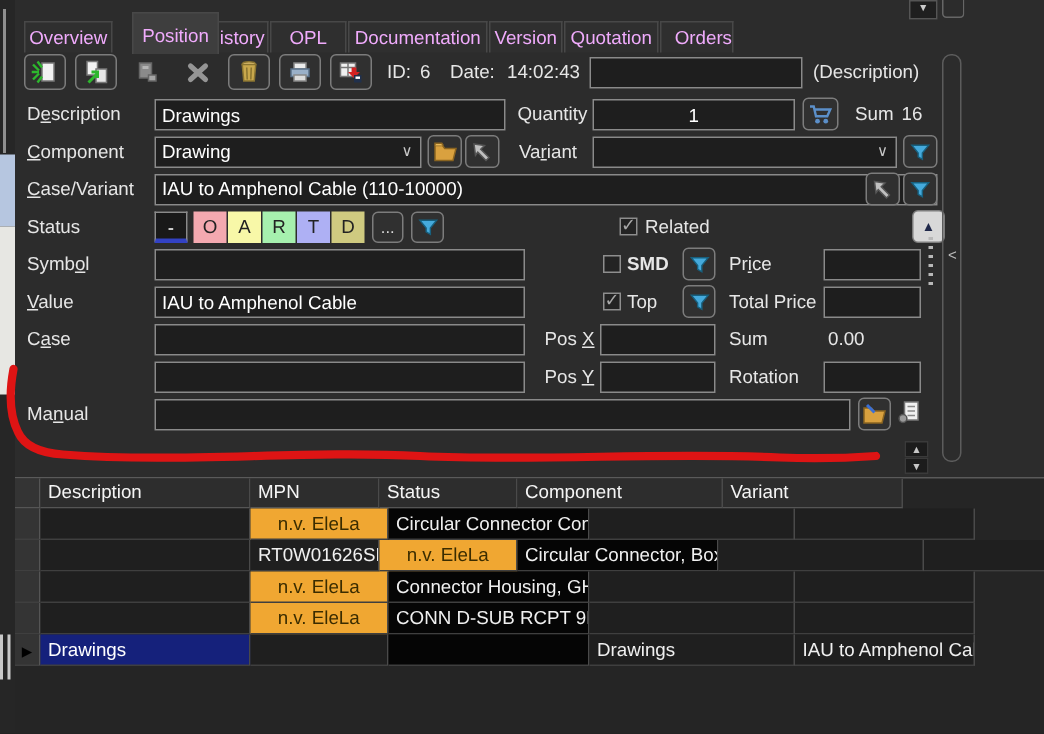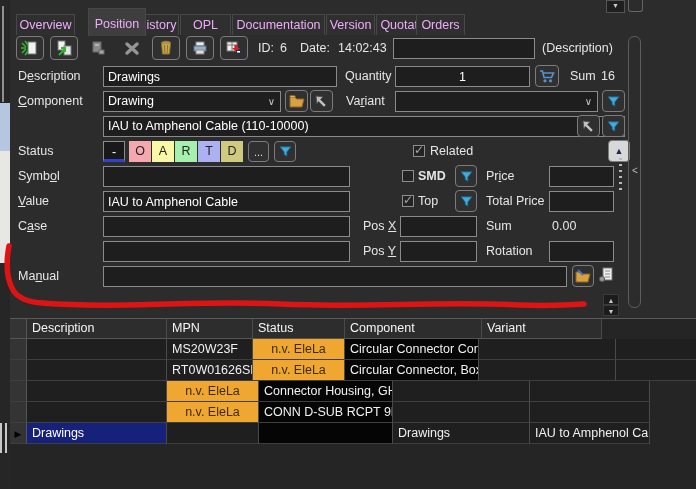--- a/index.html
+++ b/index.html
@@ -68,21 +68,21 @@
   <div class="abs" style="left:628px;top:0;width:13px;height:11px;border:1px solid #666;border-top:none;border-radius:0 0 3px 3px;"></div>
 
   <div>
     <div class="tab" style="left:16px;width:59px;">Overview</div>
     <div class="tab sel" style="left:88px;width:58px;">Position</div>
     <div class="tab" style="left:135px;width:44px;">History</div>
     <div class="tab" style="left:180px;width:51px;">OPL</div>
     <div class="tab" style="left:232px;width:93px;">Documentation</div>
     <div class="tab" style="left:326px;width:49px;">Version</div>
     <div class="tab" style="left:376px;width:63px;">Quotation</div>
-    <div class="tab" style="left:416px;width:49px;">Orders</div>
+    <div class="tab" style="left:440px;width:49px;text-align:right;">Orders</div>
   </div>
 
   <div>
     <div class="tbtn" style="left:16px;">
       <svg width="18" height="18" viewBox="0 0 18 18">
         <rect x="7" y="3" width="8" height="12" fill="#f2f2f2" stroke="#777"></rect>
         <g stroke="#2db82d" stroke-width="1.6">
             <line x1="1" y1="4" x2="5" y2="8"></line>
             <line x1="0" y1="9" x2="5" y2="9"></line>
             <line x1="1" y1="14" x2="5" y2="10"></line>
@@ -157,20 +157,21 @@
       <path d="M1 3 L6 3 L7.5 5 L15 5 L13 13 L1 13 Z" fill="#d9a13f" stroke="#8a6420"></path>
       <path d="M1 3 L1 1.5 L5.5 1.5 L6.5 3" fill="#e8b858" stroke="#8a6420"></path>
     </svg>
   </div>
   <div class="sbtn" style="left:310px;top:90px;">
     <svg width="15" height="15" viewBox="0 0 15 15">
       <path d="M2 2 L9 3 L6.5 5.5 L12 11 L10 13 L4.5 7.5 L3 9.5 Z" fill="#c0c0c0" stroke="#555"></path>
     </svg>
   </div>
 
+  <label class="flabel" style="top:116px;"><span></span><span class="u">C</span><span>ase/Variant</span></label>
   <div class="ddl" style="left:103px;top:116px;width:522px;"><span>IAU to Amphenol Cable (110-10000)</span><span class="chev">∨</span></div>
   <div class="sbtn" style="left:577px;top:115px;">
     <svg width="15" height="15" viewBox="0 0 15 15">
       <path d="M2 2 L9 3 L6.5 5.5 L12 11 L10 13 L4.5 7.5 L3 9.5 Z" fill="#c0c0c0" stroke="#555"></path>
     </svg>
   </div>
   <div class="sbtn" style="left:602px;top:115px;">
     <svg width="15" height="15" viewBox="0 0 16 16">
       <path d="M2 3 L14 3 L9.5 8.5 L9.5 13 L6.5 11.2 L6.5 8.5 Z" fill="#45aadc" stroke="#17607f"></path>
     </svg>
@@ -295,21 +296,20 @@
       <div class="tc th c-desc">Description</div>
       <div class="tc th c-mpn">MPN</div>
       <div class="tc th c-stat" style="text-align:left;">Status</div>
       <div class="tc th c-comp">Component</div>
       <div class="tc th c-var">Variant</div>
     </div>
 
     <div class="trow" style="top:20px;">
       <div class="tc gut"></div>
       <div class="tc c-desc"></div>
-      <div class="tc c-mpn">MS20W23F</div>
       <div class="tc c-stat orange">n.v. EleLa</div>
       <div class="tc c-note">Circular Connector Cont</div>
       <div class="tc c-comp"></div>
       <div class="tc c-var"></div>
     </div>
 
     <div class="trow" style="top:41px;">
       <div class="tc gut"></div>
       <div class="tc c-desc"></div>
       <div class="tc c-mpn">RT0W01626SNH</div>

